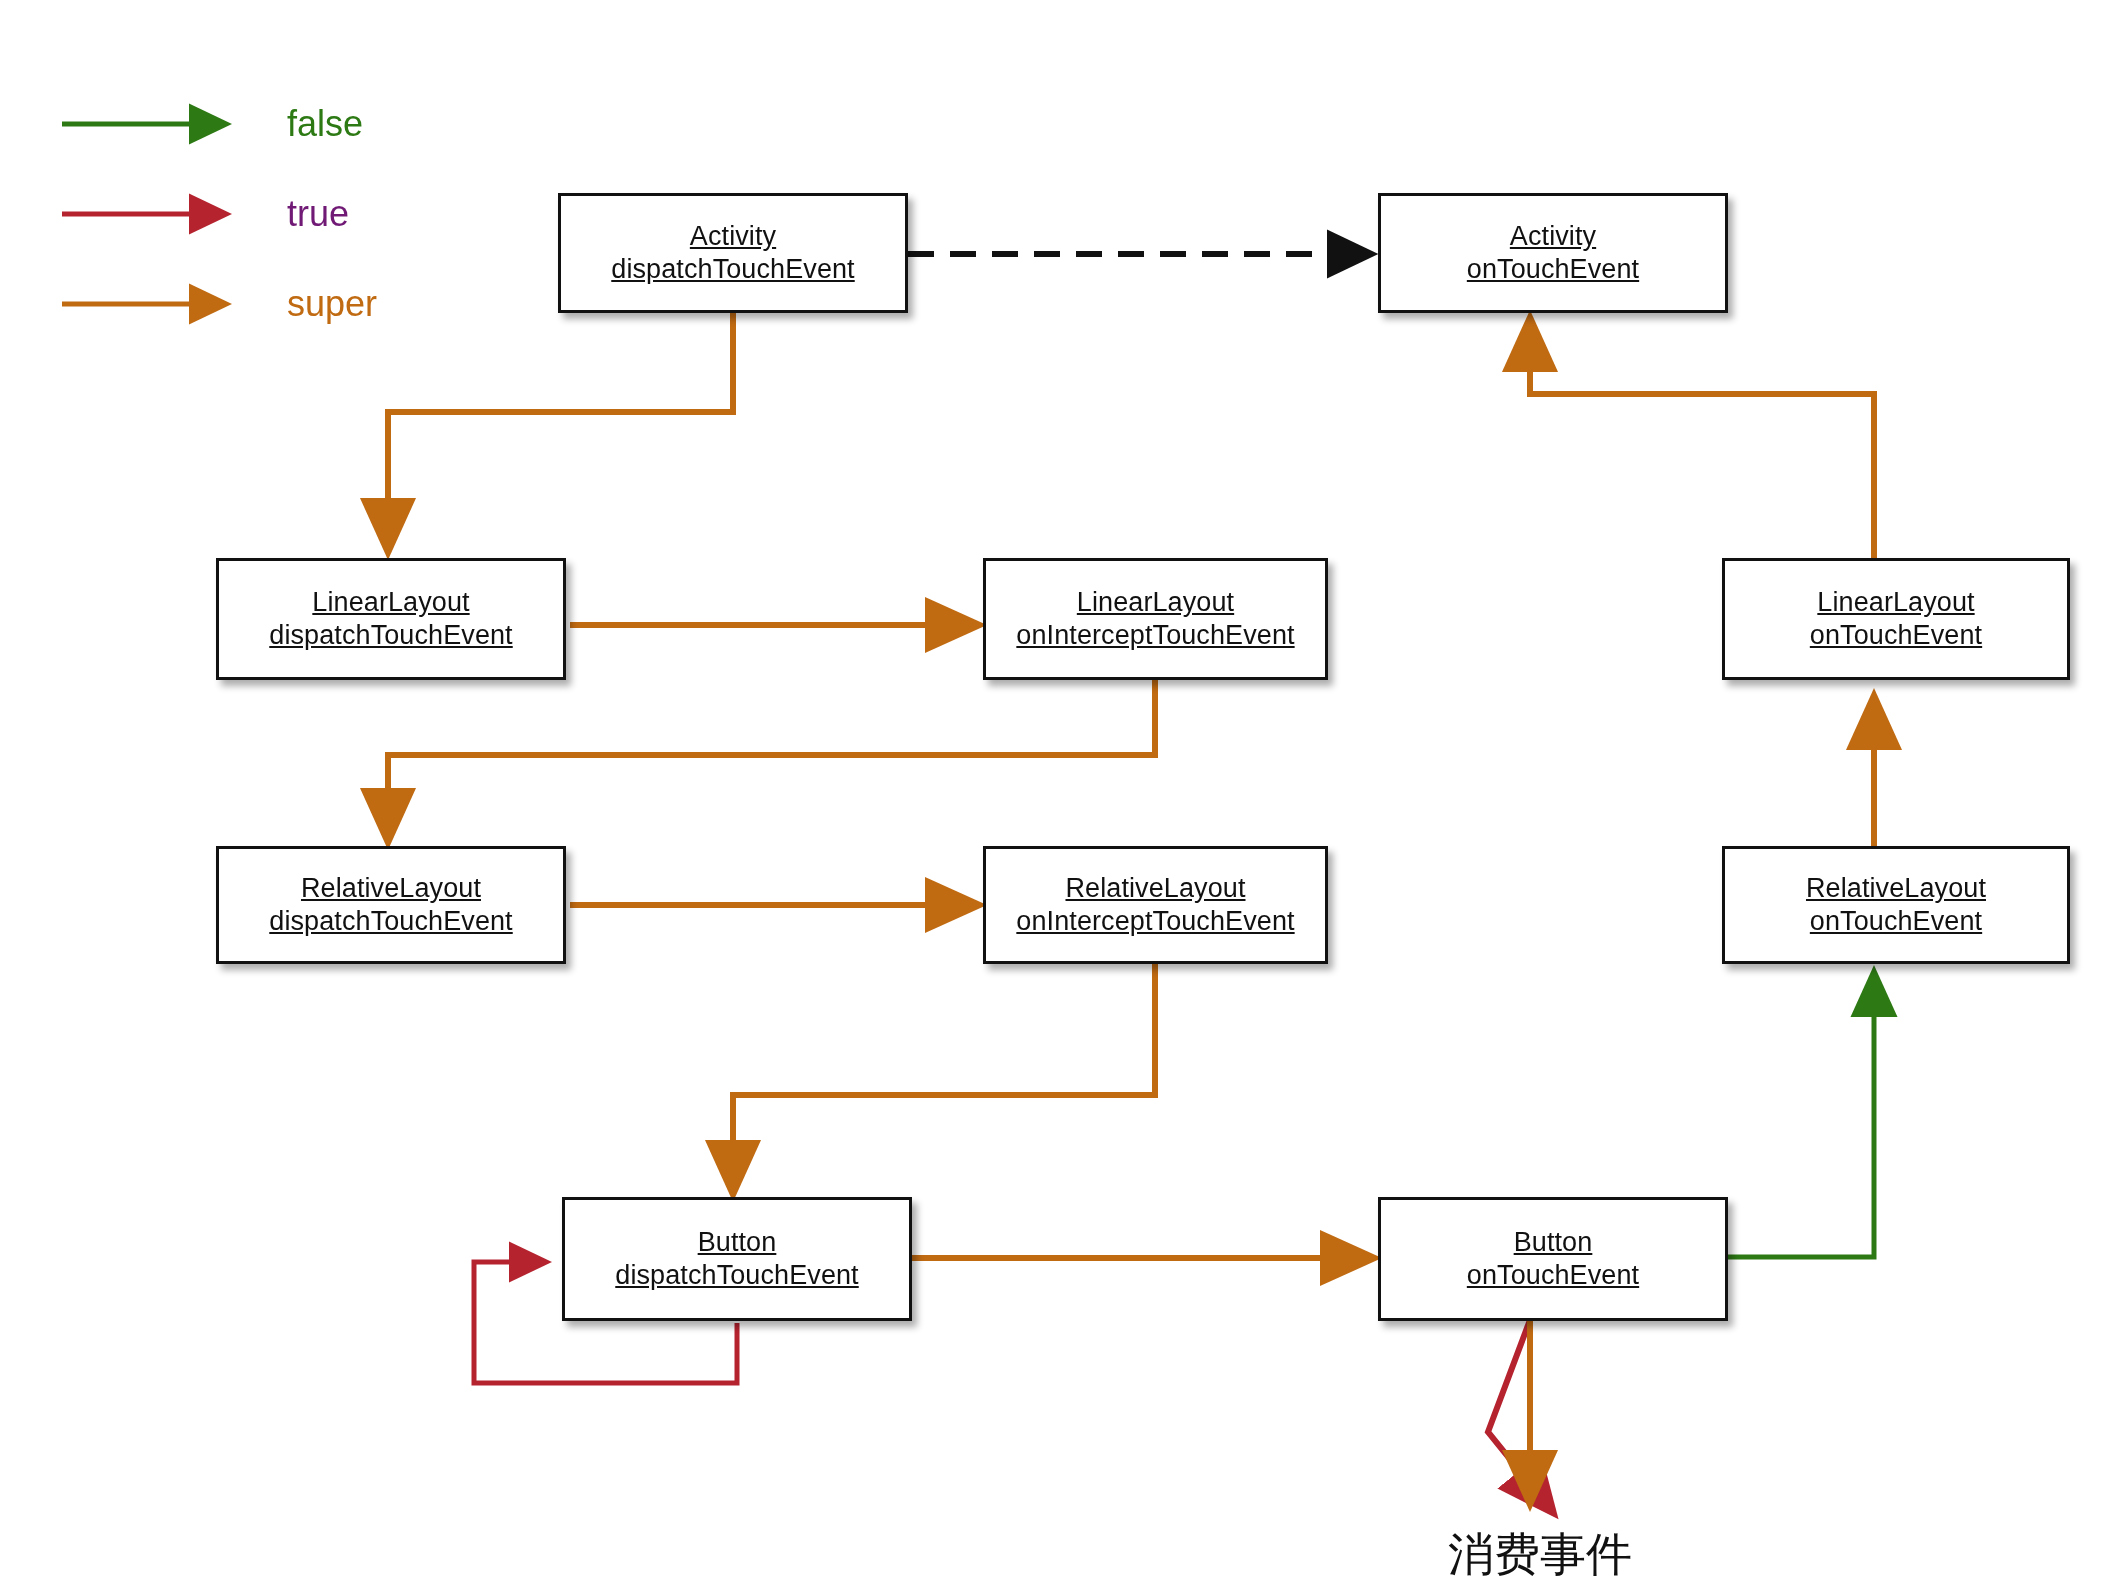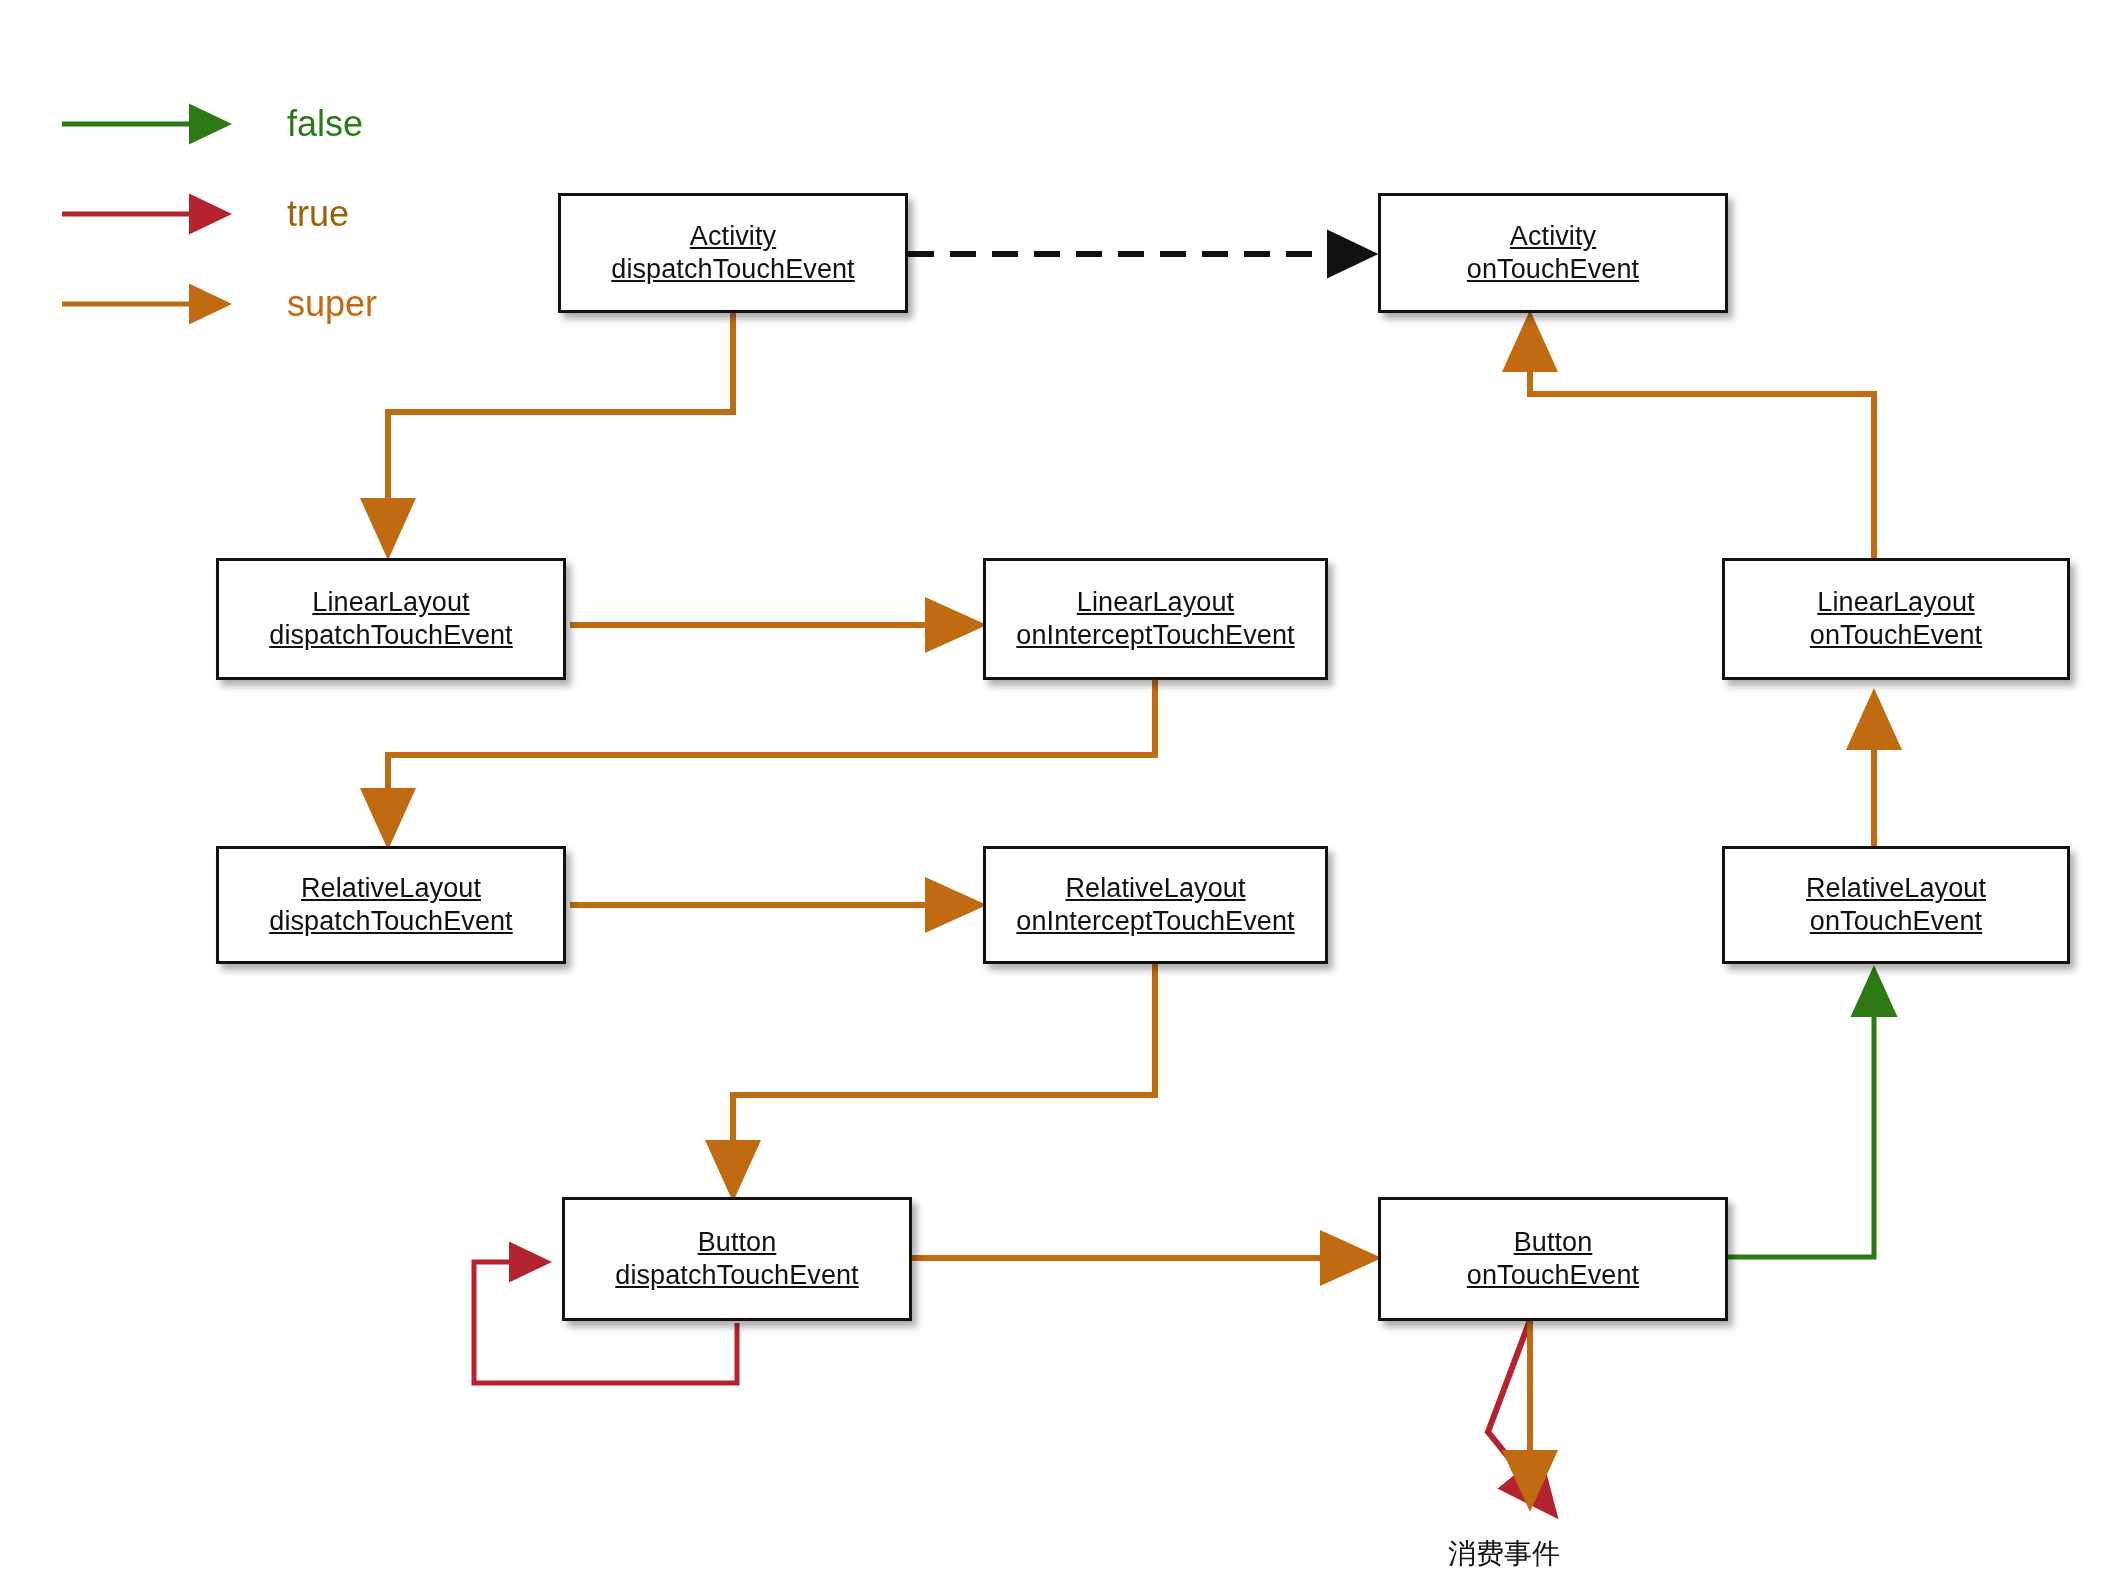--- a/index.html
+++ b/index.html
@@ -23,21 +23,21 @@
     font-size:27px;
     line-height:33px;
     white-space:nowrap;
     letter-spacing:0.1px;
     text-decoration:underline;
   }
   .legend-row{position:absolute;display:flex;align-items:center;z-index:4;}
   .legend-label{font-size:36px;line-height:36px;margin-left:24px;}
   .sink-label{
     position:absolute;
-    font-size:28px;
+    font-size:46px;
     line-height:44px;
     color:#111;
     white-space:nowrap;
     z-index:4;
     font-family:"DejaVu Sans","Liberation Sans",sans-serif;
   }
 </style>
 </head>
 <body>
 
@@ -96,21 +96,21 @@
 
     <path d="M1530,1320 L1488,1432 L1551,1510" fill="none" stroke="#b5232f" stroke-width="6" marker-end="url(#ah-red-thin)"></path>
 
     <line x1="1530" y1="1320" x2="1530" y2="1500" stroke="#c06a12" stroke-width="6" marker-end="url(#ah-orange-thin)"></line>
   </svg>
 
   <div class="legend-row" style="left:62px;top:106px;">
     <span class="legend-label" style="color:#2d7a15;margin-left:225px;">false</span>
   </div>
   <div class="legend-row" style="left:62px;top:196px;">
-    <span class="legend-label" style="color:#a16207;margin-left:225px;">true</span>
+    <span class="legend-label" style="color:#701a75;margin-left:225px;">true</span>
   </div>
   <div class="legend-row" style="left:62px;top:286px;">
     <span class="legend-label" style="color:#c06a12;margin-left:225px;">super</span>
   </div>
 
   <div class="node" style="left:558px;top:193px;width:350px;height:120px;">
     <div class="l1">Activity</div>
     <div class="l2">dispatchTouchEvent</div>
   </div>
 

